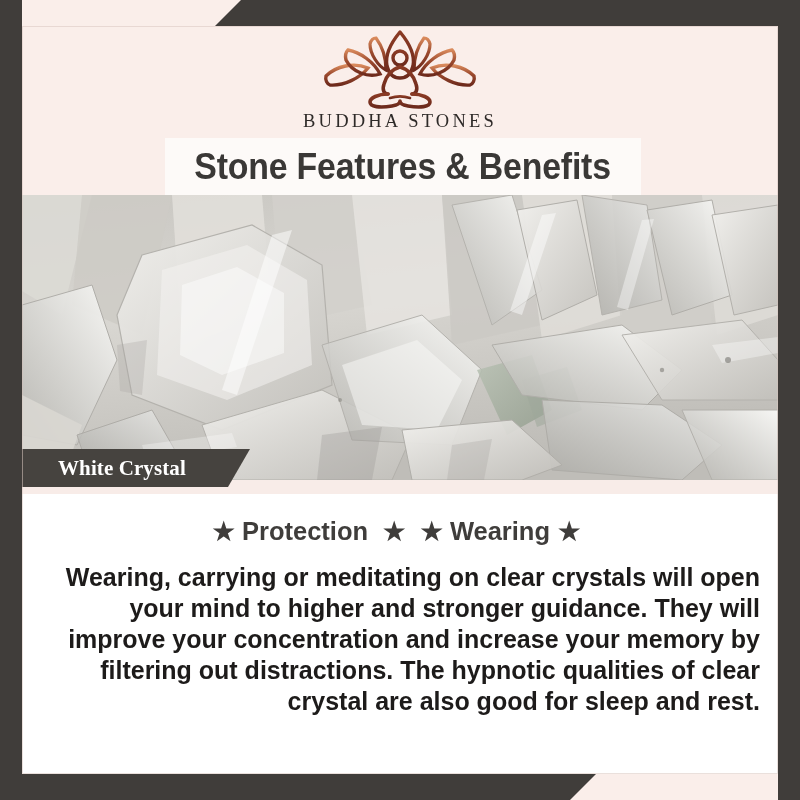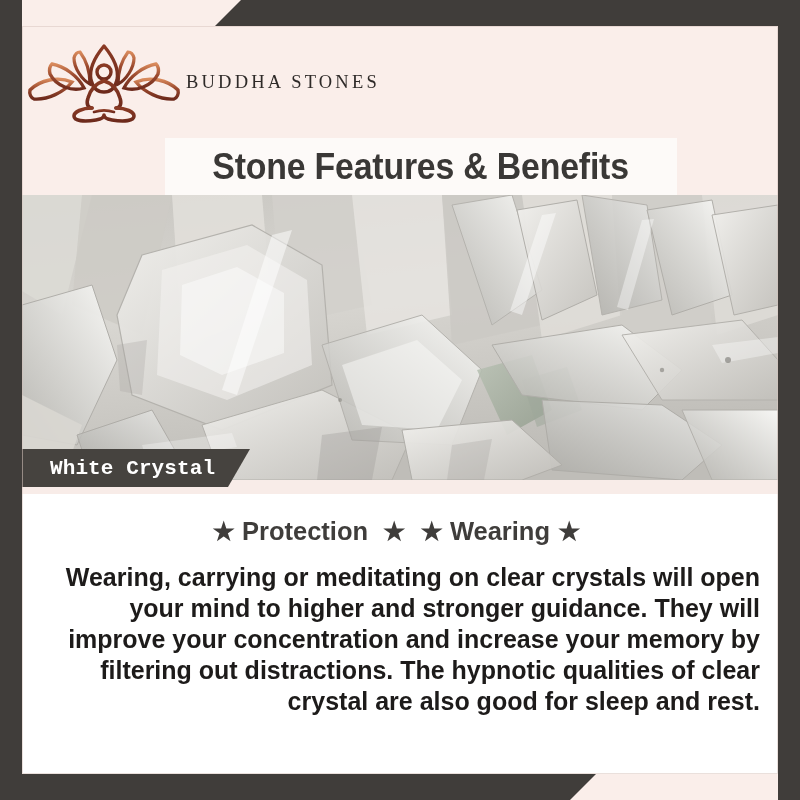--- a/index.html
+++ b/index.html
@@ -34,32 +34,32 @@
   .inner-hairline{
     position:absolute;top:26px;left:22px;right:22px;bottom:26px;
     border:1px solid rgba(216,198,192,.55);
     box-sizing:border-box;pointer-events:none;z-index:5;
   }
 
   
   .header{
     position:absolute;top:26px;left:22px;right:22px;height:112px;
     background:#faeeea;z-index:3;
-    display:flex;flex-direction:row;align-items:center;justify-content:flex-start;
+    display:flex;flex-direction:column;align-items:center;justify-content:flex-start;
   }
   .logo-mark{width:164px;height:82px;display:block;margin-top:2px;}
   .logo-word{
     font-family:"Liberation Serif",serif;
     font-size:18.5px;letter-spacing:3.2px;color:#2e2a28;
     font-weight:400;margin-top:1px;white-space:nowrap;
   }
 
   
   .title-panel{
-    position:absolute;top:138px;left:165px;width:512px;height:57px;
+    position:absolute;top:138px;left:165px;width:476px;height:57px;
     background:#fdfaf8;z-index:4;
     display:flex;align-items:center;justify-content:center;
   }
   .title-text{
     font-family:"Liberation Sans Narrow","Liberation Sans",sans-serif;
     font-weight:700;font-size:36px;color:#3a3836;
     letter-spacing:-.2px;white-space:nowrap;
     transform:scaleX(.94);transform-origin:center;
   }
 
@@ -71,23 +71,23 @@
   .photo svg{display:block;width:100%;height:100%;}
 
   
   .caption-banner{
     position:absolute;top:449px;left:22px;width:228px;height:38px;
     background:#46433f;z-index:4;
     clip-path:polygon(0 0,100% 0,calc(100% - 22px) 100%,0 100%);
     display:flex;align-items:center;
   }
   .caption-text{
-    font-family:Liberation Mono, monospace;
+    font-family:Liberation Serif, serif;
     font-weight:700;font-size:21px;color:#ffffff;
-    padding-left:28px;letter-spacing:.1px;white-space:nowrap;
+    padding-left:36px;letter-spacing:.1px;white-space:nowrap;
   }
 
   
   .cream-strip{
     position:absolute;top:480px;left:22px;width:756px;height:14px;
     background:#f8ece8;z-index:2;
   }
   .content{
     position:absolute;top:494px;left:22px;width:756px;height:280px;
     background:#ffffff;z-index:2;

